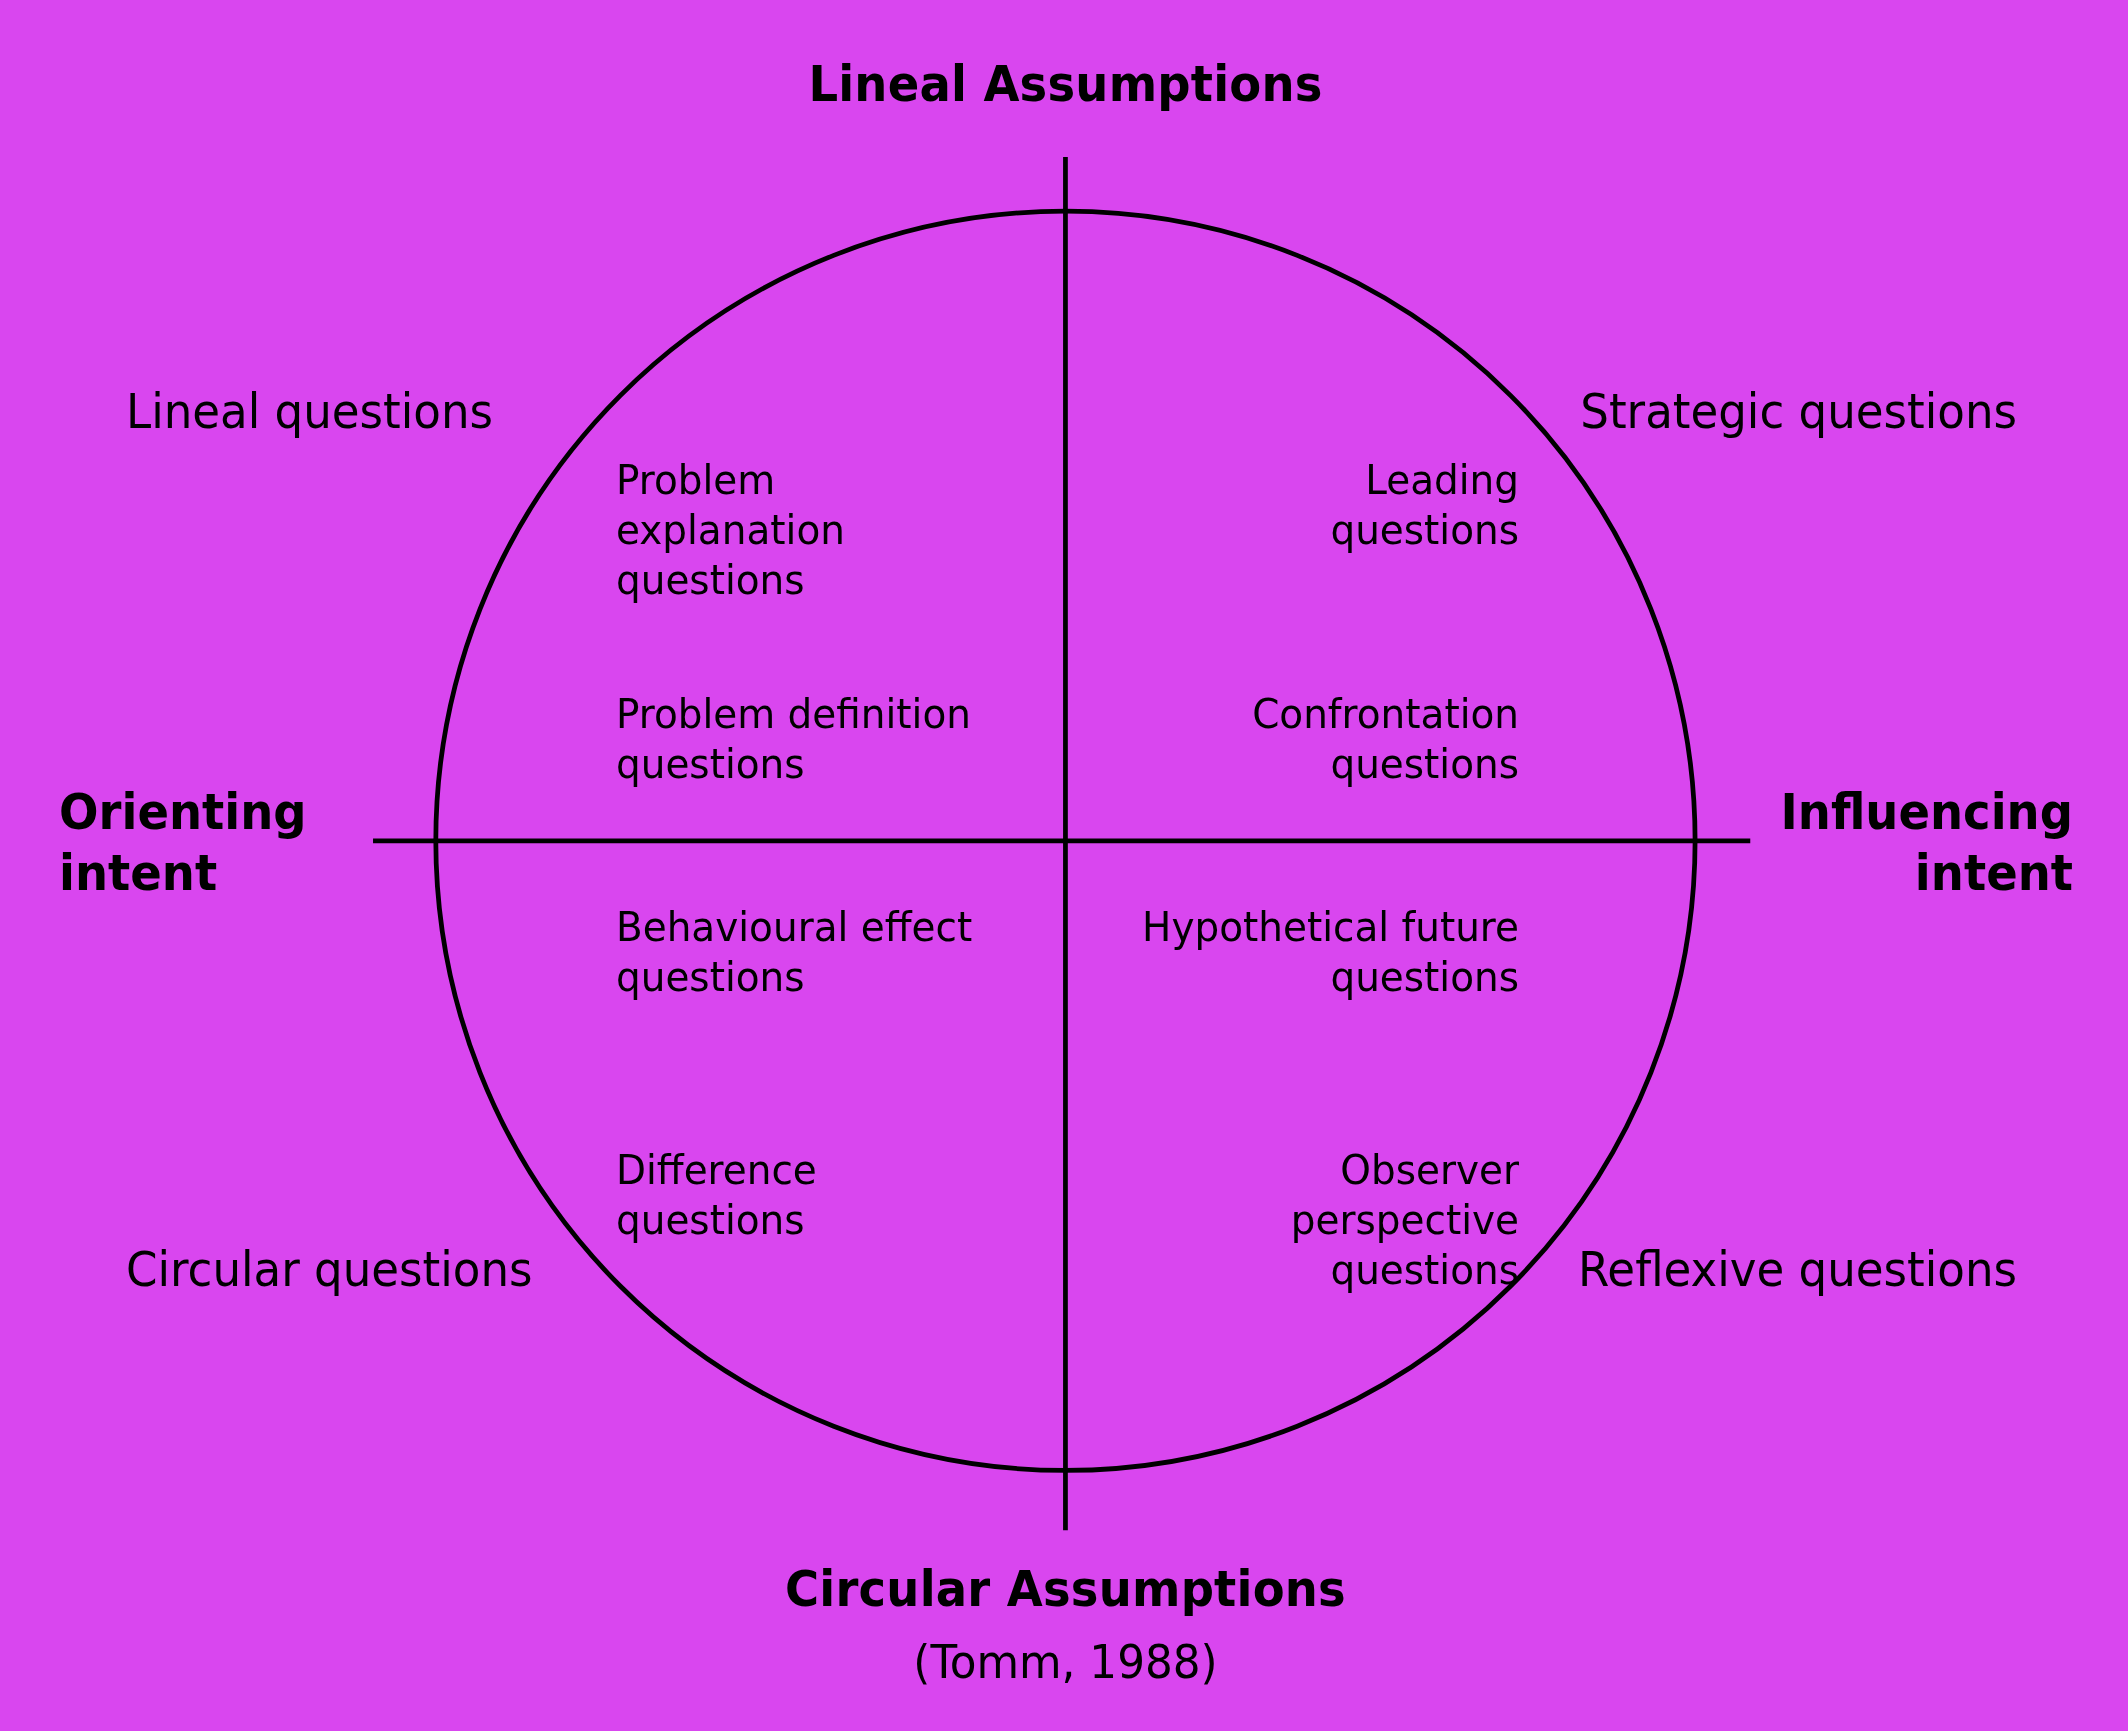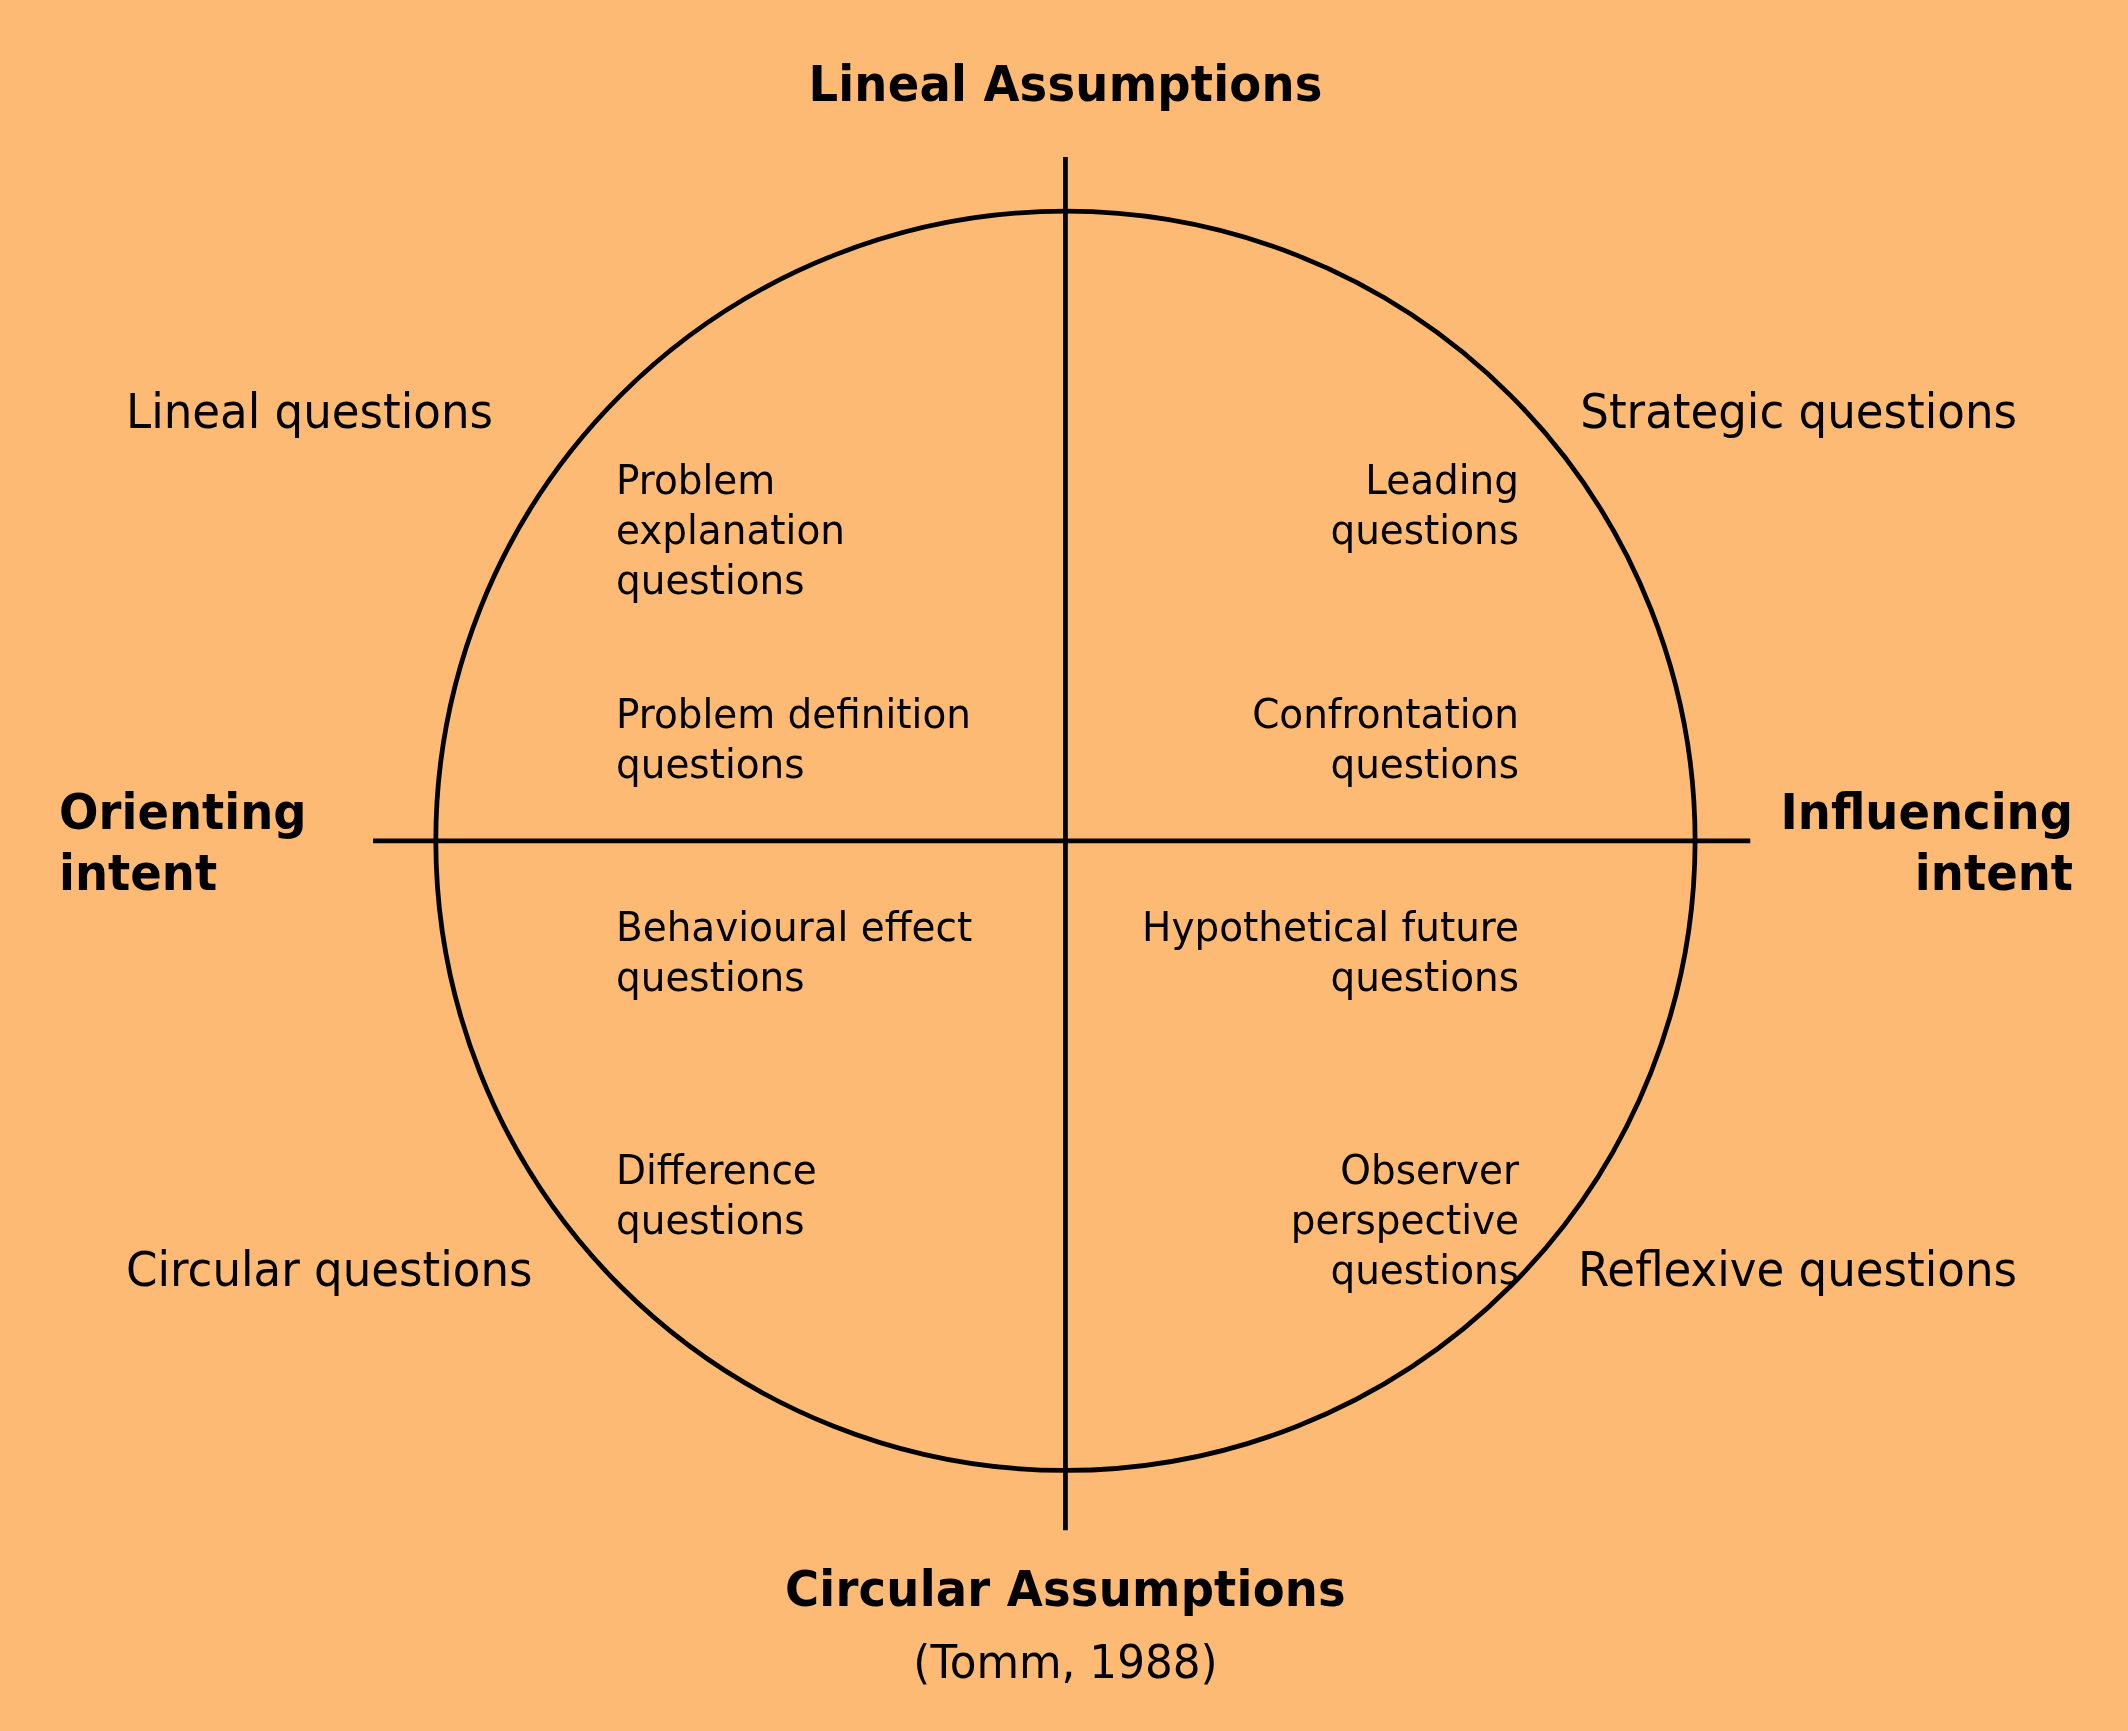--- a/index.html
+++ b/index.html
@@ -8,21 +8,21 @@
     background: #ffffff;
   }
   body {
     font-family: "DejaVu Sans", "Liberation Sans", sans-serif;
     color: #000000;
   }
   #canvas {
     position: relative;
     width: 2129px;
     height: 1732px;
-    background: #fdba74;
+    background: #d946ef;
     overflow: hidden;
   }
   #axes-svg {
     position: absolute;
     left: 0;
     top: 0;
     width: 2129px;
     height: 1732px;
   }
 

